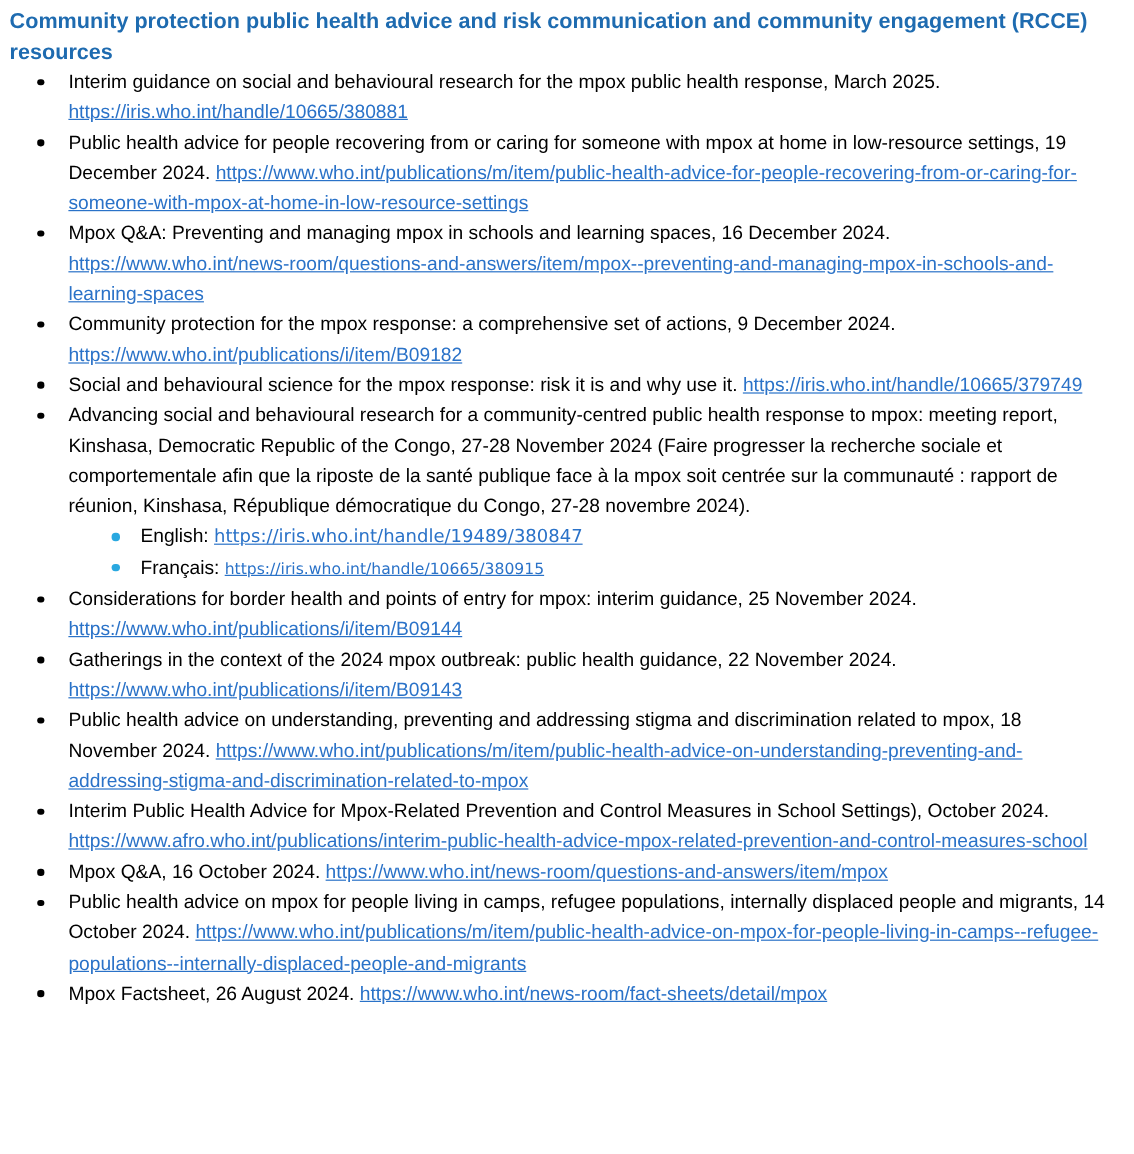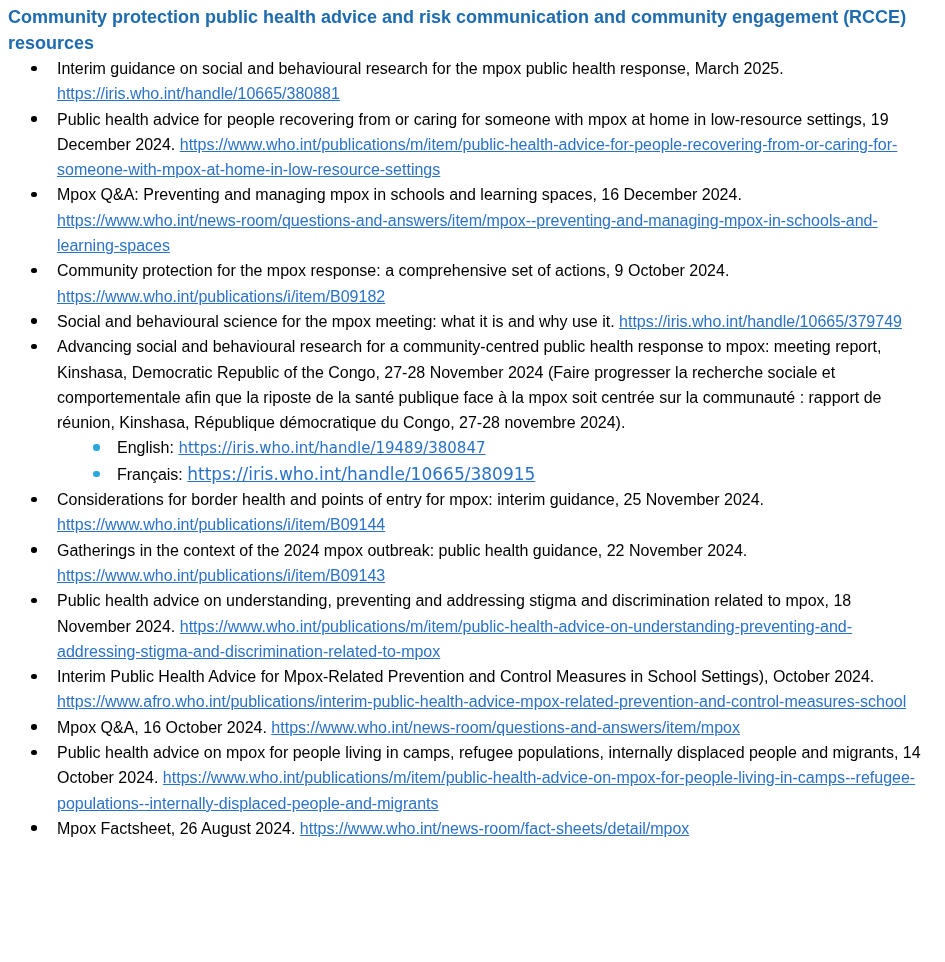--- a/index.html
+++ b/index.html
@@ -68,21 +68,21 @@
     color: var(--link);
     text-decoration: underline;
     overflow-wrap: break-word;
   }
   a.sub-link-english {
     font-family: "DejaVu Sans", sans-serif;
     font-size: 15px;
   }
   a.sub-link-francais {
     font-family: "DejaVu Sans", sans-serif;
-    font-size: 17px;
+    font-size: 13px;
   }
   .item-text { color: var(--text); }
 </style>
 </head>
 <body>
 
 <div class="doc">
   <h1 class="page-title">Community protection public health advice and risk communication and community engagement (RCCE) resources</h1>
   <ul class="resource-list">
       <li class="resource-item">
@@ -100,27 +100,27 @@
       <li class="resource-item">
         <span class="bullet-col">
           <span class="bullet-dot"></span>
         </span>
         <div class="item-content"><span class="item-text">Mpox Q&amp;A: Preventing and managing mpox in schools and learning spaces, 16 December 2024. </span><a class="item-link" href="#">https://www.who.int/news-room/questions-and-answers/item/mpox--preventing-and-managing-mpox-in-schools-and-learning-spaces</a></div>
       </li>
       <li class="resource-item">
         <span class="bullet-col">
           <span class="bullet-dot"></span>
         </span>
-        <div class="item-content"><span class="item-text">Community protection for the mpox response: a comprehensive set of actions, 9 October 2024. </span><a class="item-link" href="#">https://www.who.int/publications/i/item/B09182</a></div>
+        <div class="item-content"><span class="item-text">Community protection for the mpox response: a comprehensive set of actions, 9 December 2024. </span><a class="item-link" href="#">https://www.who.int/publications/i/item/B09182</a></div>
       </li>
       <li class="resource-item">
         <span class="bullet-col">
           <span class="bullet-dot"></span>
         </span>
-        <div class="item-content"><span class="item-text">Social and behavioural science for the mpox meeting: what it is and why use it. </span><a class="item-link" href="#">https://iris.who.int/handle/10665/379749</a></div>
+        <div class="item-content"><span class="item-text">Social and behavioural science for the mpox response: risk it is and why use it. </span><a class="item-link" href="#">https://iris.who.int/handle/10665/379749</a></div>
       </li>
       <li class="resource-item">
         <span class="bullet-col">
           <span class="bullet-dot"></span>
         </span>
         <div class="item-content"><span class="item-text">Advancing social and behavioural research for a community-centred public health response to mpox: meeting report, Kinshasa, Democratic Republic of the Congo, 27-28 November 2024 (Faire progresser la recherche sociale et comportementale afin que la riposte de la santé publique face à la mpox soit centrée sur la communauté : rapport de réunion, Kinshasa, République démocratique du Congo, 27-28 novembre 2024).</span><ul class="sub-list">
             <li class="sub-item">
               <span class="sub-bullet-col">
                 <span class="sub-bullet-dot"></span>
               </span>

